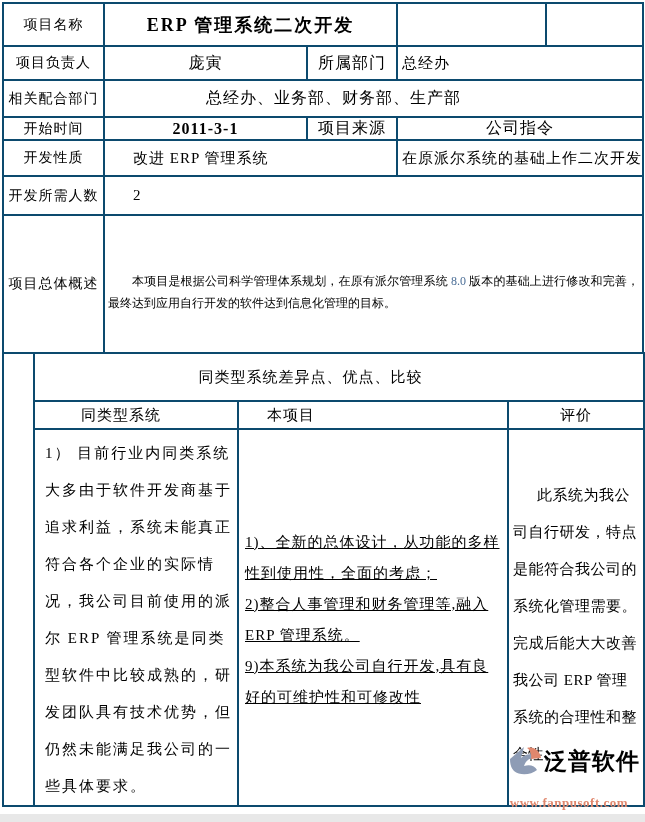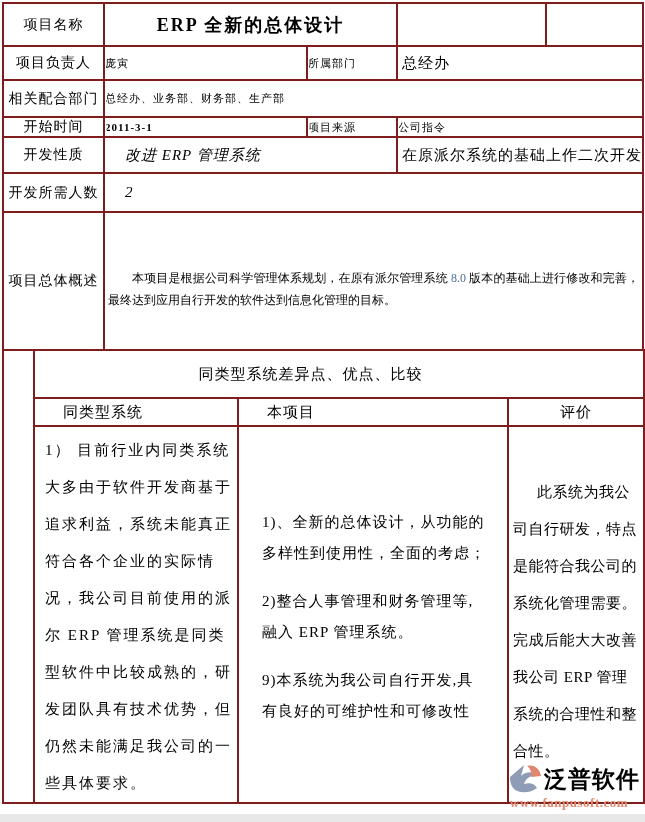--- a/index.html
+++ b/index.html
@@ -4,60 +4,60 @@
 <style>
   * { margin:0; padding:0; box-sizing:border-box; }
   body { background:#fff; }
   #page {
     position:relative; width:645px; height:822px; background:#fff;
     overflow:hidden;
     font-family:"Liberation Serif","DejaVu Serif",serif;
     color:#000;
   }
   table.doc { border-collapse:collapse; table-layout:fixed; margin-left:2px; }
-  table.doc td { border:2px solid #7f1d1d; vertical-align:middle; overflow:hidden; }
+  table.doc td { border:2px solid #0c4a6e; vertical-align:middle; overflow:hidden; }
 
   
   #t1 { margin-top:2px; }
   .lbl { text-align:center; font-size:14px; letter-spacing:1px; }
   .proj-title { text-align:center; font-size:18px; font-weight:600; letter-spacing:2px; }
-  .val-center { text-align:left; font-size:11px; letter-spacing:1px;border-radius:14px; }
+  .val-center { text-align:center; font-size:16px; letter-spacing:1px;border-radius:14px; }
   .val-bold { font-weight:bold; }
-  .val-left { font-size:15px; padding-left:20px; letter-spacing:1px;font-style:italic; }
+  .val-left { font-size:15px; padding-left:28px; letter-spacing:1px; }
   .val-tight { font-size:15px; padding-left:4px; letter-spacing:1px; }
   .shift-left { padding-right:80px; }
   .overview-cell {
     vertical-align:top; text-align:justify;
     font-size:12px; line-height:22px;
     padding:15px 3px 0 3px; text-indent:24px;
   }
   .ver { color:#4a6d96; }
 
   
   #t2 { margin-top:-2px; }
   .t2-title { text-align:center; font-size:15px; letter-spacing:1px; padding-right:57px; }
-  .t2-h { font-size:15px; letter-spacing:1px; padding-left:28px; }
+  .t2-h { font-size:15px; letter-spacing:1px; padding-left:46px; }
   .t2-h-c2 { padding-left:28px; }
   .t2-h-c3 { text-align:center; padding-left:0; }
   .t2-body td { vertical-align:top; font-size:15px; }
   .c1 { padding:5px 4px 0 10px; line-height:37px; letter-spacing:2px; }
   .c2 { padding:4px 4px 0 6px;  line-height:31px; letter-spacing:1px; }
-  .c2 p { margin:17px; }
+  .c2 p { margin:0;text-decoration:underline; }
   .c3 { padding:15px 4px 0 4px; line-height:37px; letter-spacing:0.5px; text-indent:24px; }
 
   
   .logo { position:absolute; right:5px; bottom:11px; width:142px; }
   .logo-top { display:flex; align-items:center; justify-content:flex-end; }
   .logo-name {
     font-size:23px; font-weight:bold; color:#000000;
     letter-spacing:1px; line-height:1; white-space:nowrap;
   }
   .logo-url {
     font-size:13px; font-weight:bold; color:#e0876d;
-    text-align:center; letter-spacing:0.5px; margin-top:1px;
+    text-align:center; letter-spacing:0.5px; margin-top:19px;
   }
   .bottom-strip {
     position:absolute; left:0; bottom:0; width:100%; height:8px;
     background:#e8e8e8;
   }
 </style>
 </head>
 <body>
 
 <div id="page">
@@ -66,21 +66,21 @@
     <colgroup>
       <col style="width:101px">
         <col style="width:203px">
         <col style="width:90px">
       <col style="width:149px">
         <col style="width:97px">
     </colgroup>
     <tbody>
         <tr style="height:43px">
       <td class="lbl">项目名称</td>
-      <td colspan="2" class="proj-title">ERP 全新的总体设计</td>
+      <td colspan="2" class="proj-title">ERP 管理系统二次开发</td>
       <td></td>
       <td></td>
     </tr>
     <tr style="height:34px">
       <td class="lbl">项目负责人</td>
       <td class="val-center">庞寅</td>
       <td class="val-center">所属部门</td>
       <td colspan="2" class="val-tight">总经办</td>
     </tr>
     <tr style="height:37px">

